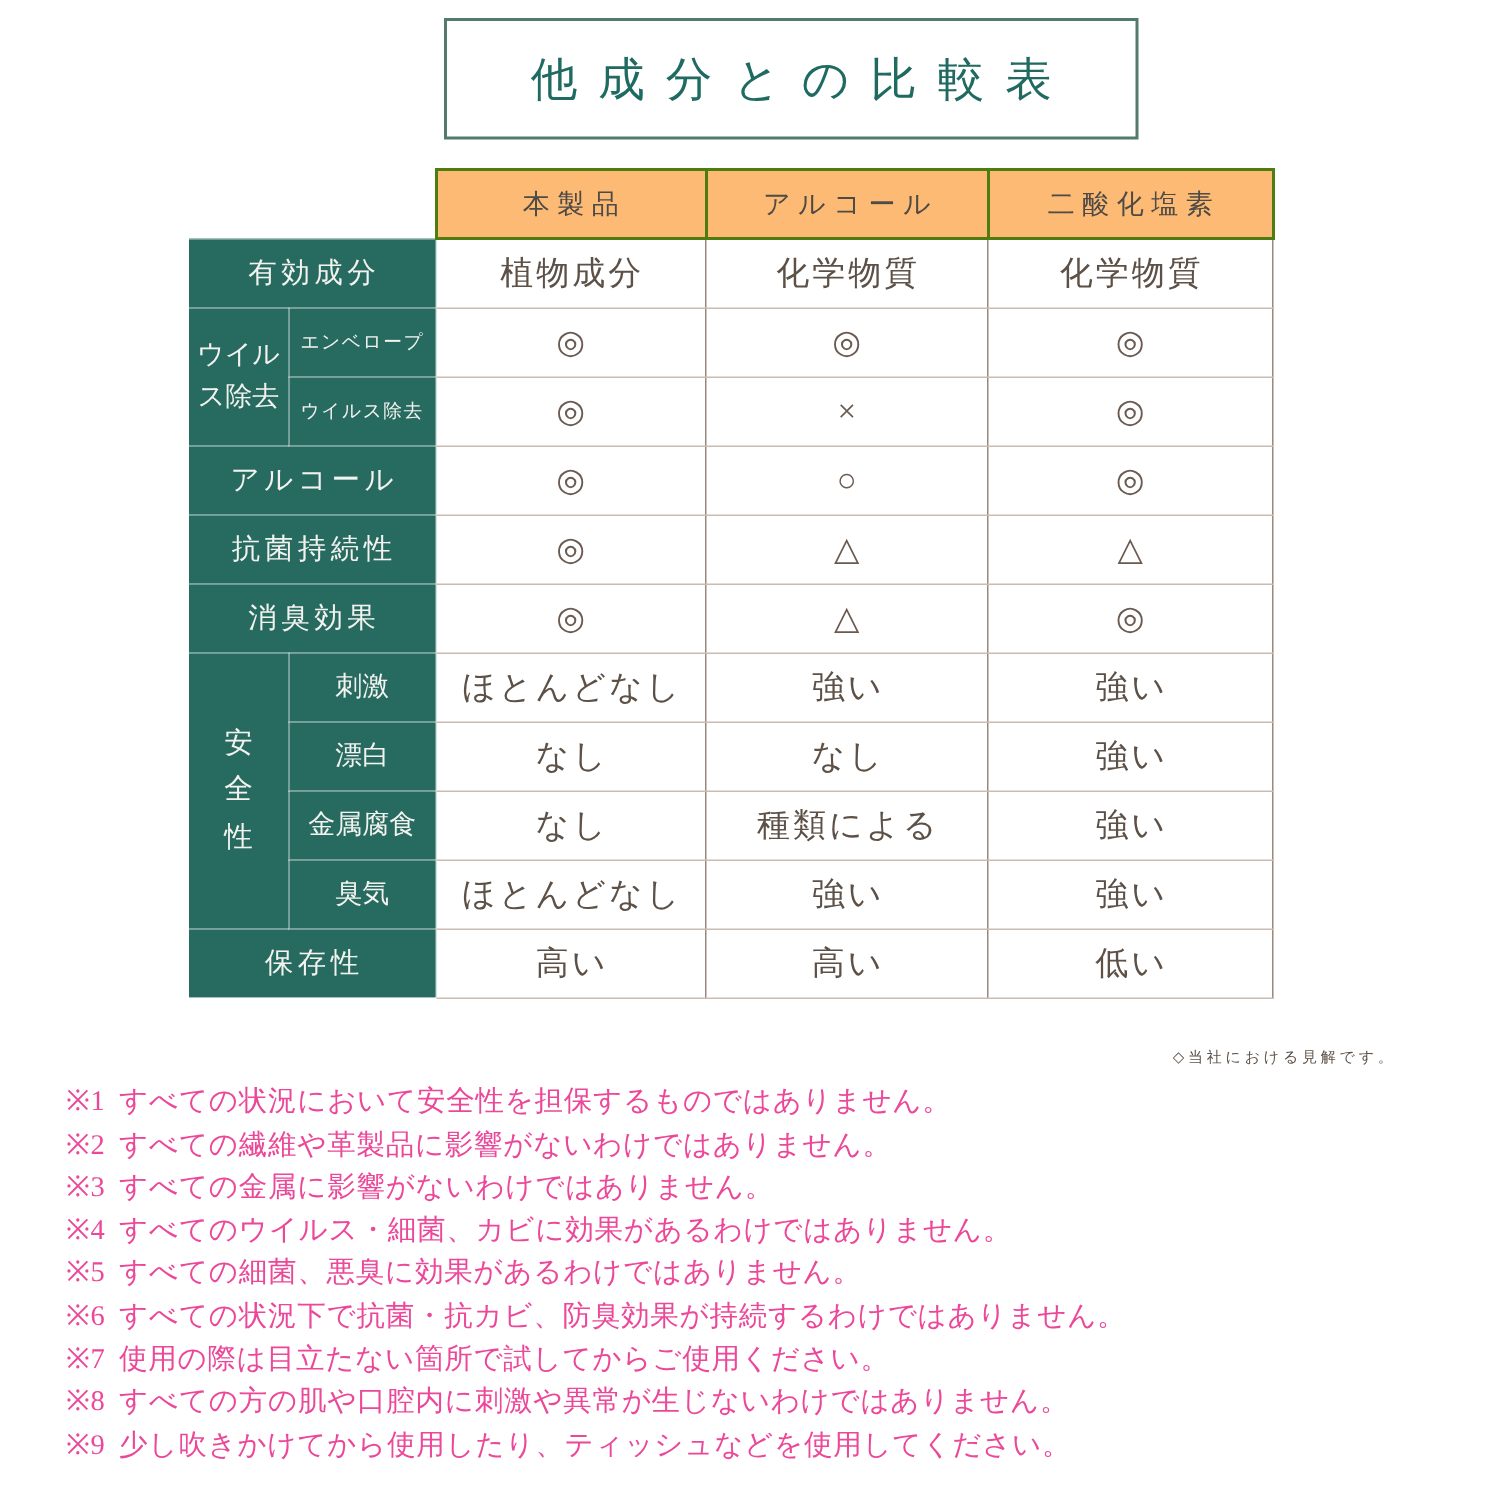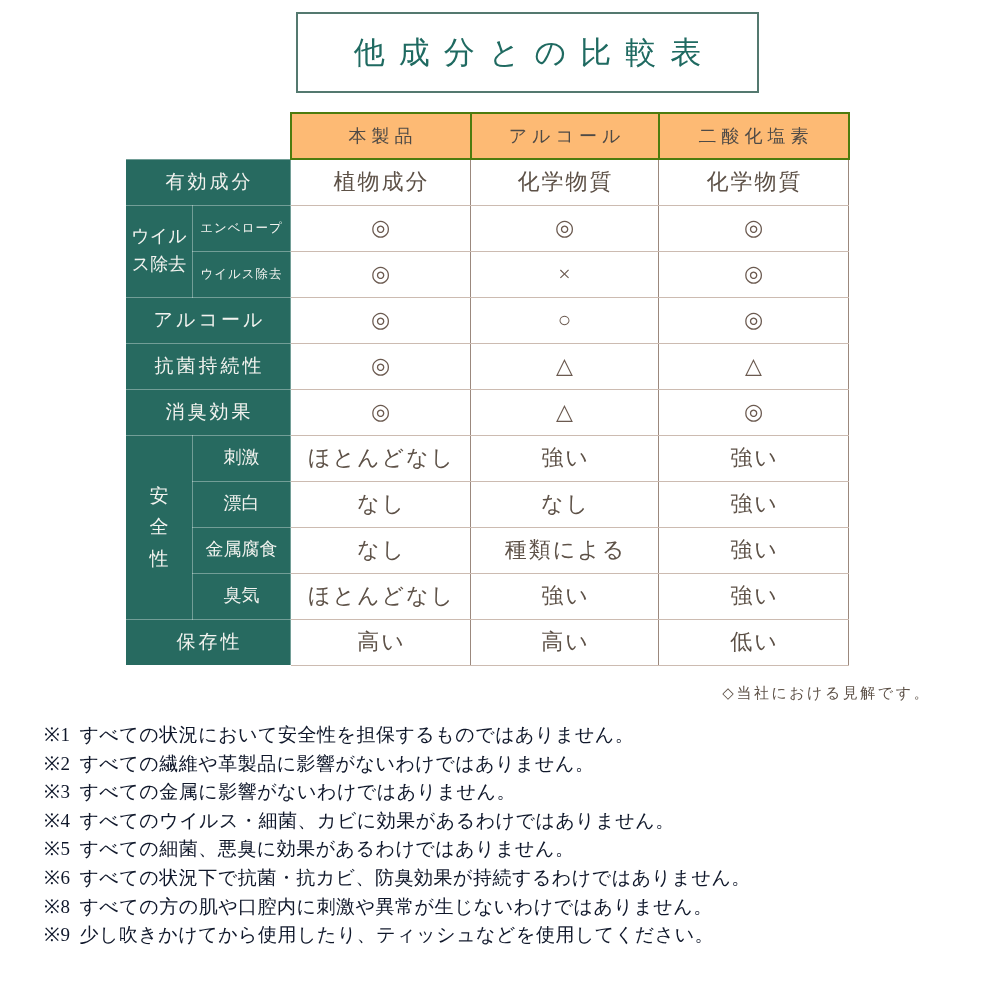--- a/index.html
+++ b/index.html
@@ -46,28 +46,28 @@
   td.v {
     color:#5d5147; font-size:22px; letter-spacing:2px; text-indent:2px;
     border-top:1px solid #ccbbb1; border-bottom:1px solid #ccbbb1;
     border-left:1px solid #9b887d; border-right:1px solid #9b887d;
     background:#fff;
   }
   td.v-sym { font-size:22px; color:#6b5a50; letter-spacing:0; text-indent:0; }
 
   
   .note {
-    position:absolute; left:125px; top:684px; width:806px;
-    text-align:right; font-size:15px; color:#5d5147; letter-spacing:2.5px;
+    position:absolute; left:125px; top:698px; width:806px;
+    text-align:right; font-size:10px; color:#5d5147; letter-spacing:2.5px;
   }
 
   
   .footnotes {
     position:absolute; left:44px; top:721px; width:930px;
-    font-size:19px; color:#0f172a; line-height:28.6px;
+    font-size:19px; color:#ec4899; line-height:28.6px;
     letter-spacing:0.5px;
   }
   .fn { white-space:nowrap; }
   .fn-label { margin-right:9px; }
 </style>
 </head>
 <body>
 
 <div class="page">
 
@@ -172,17 +172,18 @@
 
   <div class="note">◇当社における見解です。</div>
 
   <div class="footnotes">
     <div class="fn"><span class="fn-label">※1</span><span>すべての状況において安全性を担保するものではありません。</span></div>
     <div class="fn"><span class="fn-label">※2</span><span>すべての繊維や革製品に影響がないわけではありません。</span></div>
     <div class="fn"><span class="fn-label">※3</span><span>すべての金属に影響がないわけではありません。</span></div>
     <div class="fn"><span class="fn-label">※4</span><span>すべてのウイルス・細菌、カビに効果があるわけではありません。</span></div>
     <div class="fn"><span class="fn-label">※5</span><span>すべての細菌、悪臭に効果があるわけではありません。</span></div>
     <div class="fn"><span class="fn-label">※6</span><span>すべての状況下で抗菌・抗カビ、防臭効果が持続するわけではありません。</span></div>
+    <div class="fn"><span class="fn-label">※7</span><span>使用の際は目立たない箇所で試してからご使用ください。</span></div>
     <div class="fn"><span class="fn-label">※8</span><span>すべての方の肌や口腔内に刺激や異常が生じないわけではありません。</span></div>
     <div class="fn"><span class="fn-label">※9</span><span>少し吹きかけてから使用したり、ティッシュなどを使用してください。</span></div>
   </div>
 
 </div>
 
 </body></html>

